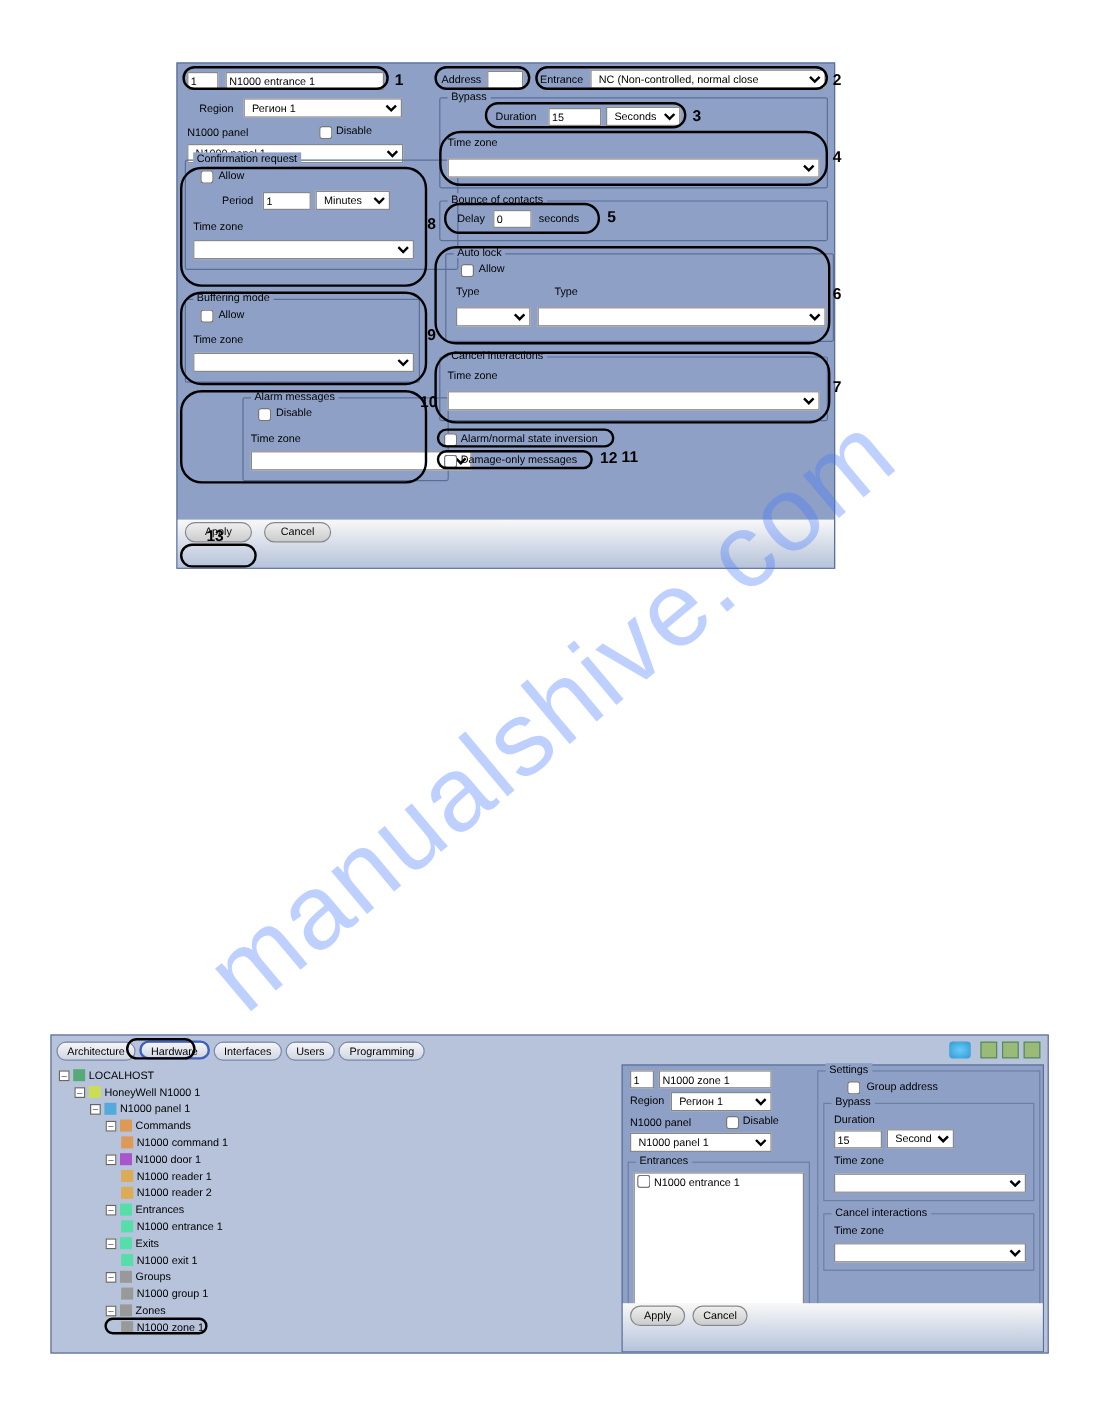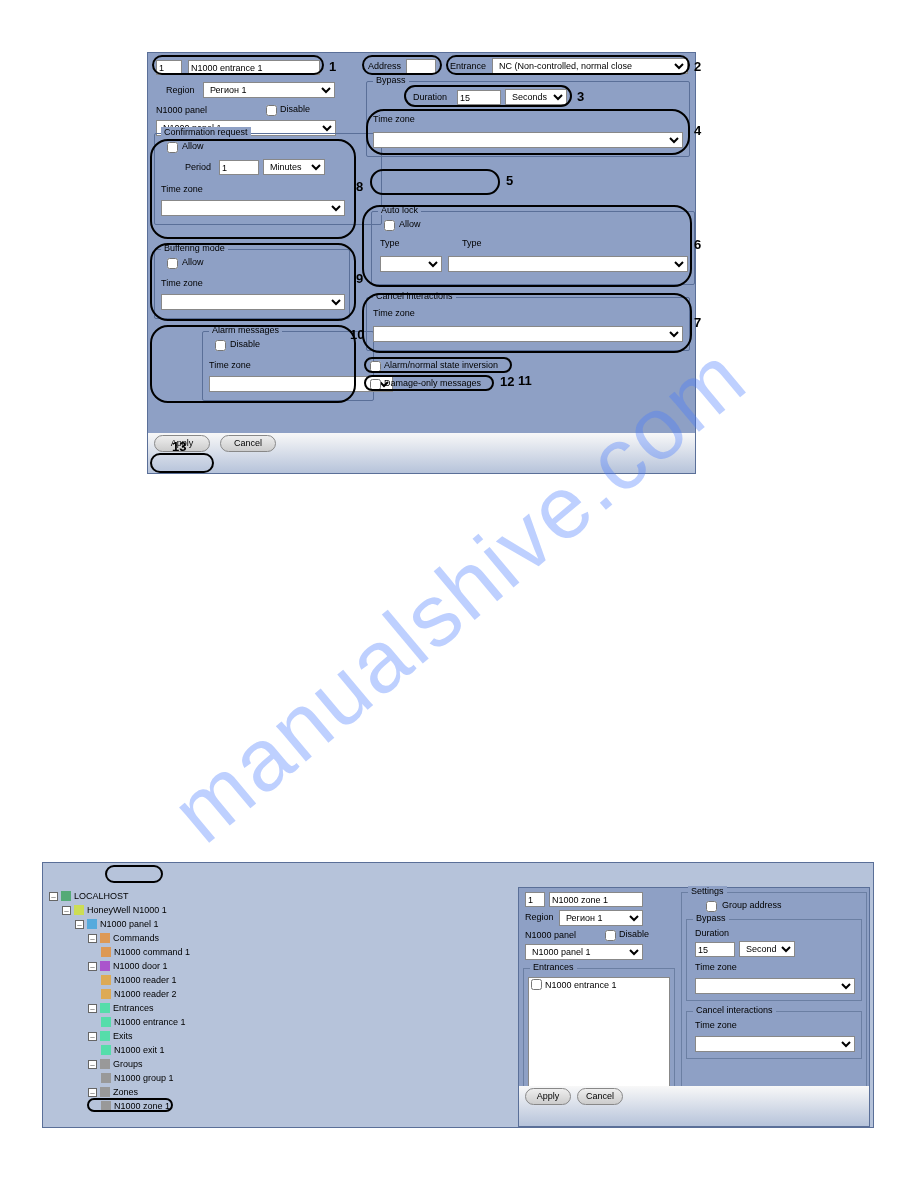--- a/index.html
+++ b/index.html
@@ -98,20 +98,26 @@
 
   <div class="fieldset" style="left:218px; top:28px; width:324px; height:76px;">
     <span class="legend">Bypass</span>
     <span class="label" style="position:absolute; left:46px; top:10px;">Duration</span>
     <input class="text" style="position: absolute; left: 90px; top: 8px; width: 44px;" value="15">
     <select class="sel" style="position:absolute; left:138px; top:7px; width:62px;"><option>Seconds</option></select>
     <span class="label" style="position:absolute; left:6px; top:32px;">Time zone</span>
     <select class="sel" style="position:absolute; left:6px; top:50px; width:310px;"></select>
   </div>
 
+  <div class="fieldset" style="left:218px; top:114px; width:324px; height:34px;">
+    <span class="legend">Bounce of contacts</span>
+    <span class="label" style="position:absolute; left:14px; top:9px;">Delay</span>
+    <input class="text" style="position: absolute; left: 44px; top: 7px; width: 32px;" value="0">
+    <span class="label" style="position:absolute; left:82px; top:9px;">seconds</span>
+  </div>
 
   <div class="fieldset" style="left:223px; top:158px; width:324px; height:74px;">
     <span class="legend">Auto lock</span>
     <input type="checkbox" class="cb" style="position: absolute; left: 12px; top: 8px;">
     <span class="label" style="position:absolute; left:27px; top:7px;">Allow</span>
     <span class="label" style="position:absolute; left:8px; top:26px;">Type</span>
     <span class="label" style="position:absolute; left:90px; top:26px;">Type</span>
     <select class="sel" style="position:absolute; left:8px; top:44px; width:62px;"></select>
     <select class="sel" style="position:absolute; left:76px; top:44px; width:240px;"></select>
   </div>
@@ -168,20 +174,31 @@
 
   <div class="ring" style="left:216px; top:322px; width:130px; height:16px; border-radius:10px;"></div>
   <span class="num" style="left:352px; top:321px;">12</span>
 
   <div class="ring" style="left:2px; top:400px; width:64px; height:20px; border-radius:12px;"></div>
   <span class="num" style="left:24px; top:386px;">13</span>
 </div>
 
 <div class="panel light" style="left:42px; top:862px; width:832px; height:266px;">
 
+  <div style="position:absolute; left:4px; top:4px; right:4px; height:20px;">
+    <span class="tabbtn">Architecture</span>
+    <span class="tabbtn active">Hardware</span>
+    <span class="tabbtn">Interfaces</span>
+    <span class="tabbtn">Users</span>
+    <span class="tabbtn">Programming</span>
+    <span style="position:absolute; right:60px; top:1px; width:18px; height:14px; background:radial-gradient(#6cf,#39c); border-radius:3px;"></span>
+    <span style="position:absolute; right:38px; top:1px; width:14px; height:14px; background:#9b7; border:1px solid #586;"></span>
+    <span style="position:absolute; right:20px; top:1px; width:14px; height:14px; background:#9b7; border:1px solid #586;"></span>
+    <span style="position:absolute; right:2px; top:1px; width:14px; height:14px; background:#9b7; border:1px solid #586;"></span>
+  </div>
 
   <div class="tree" style="left:6px; top:26px; width:250px;">
     <div class="node">
         <span class="box">–</span>
         <span class="ico pc"></span>
         <span>LOCALHOST</span>
       </div>
     <div class="node">
         <span class="sp"></span>
         <span class="box">–</span>

